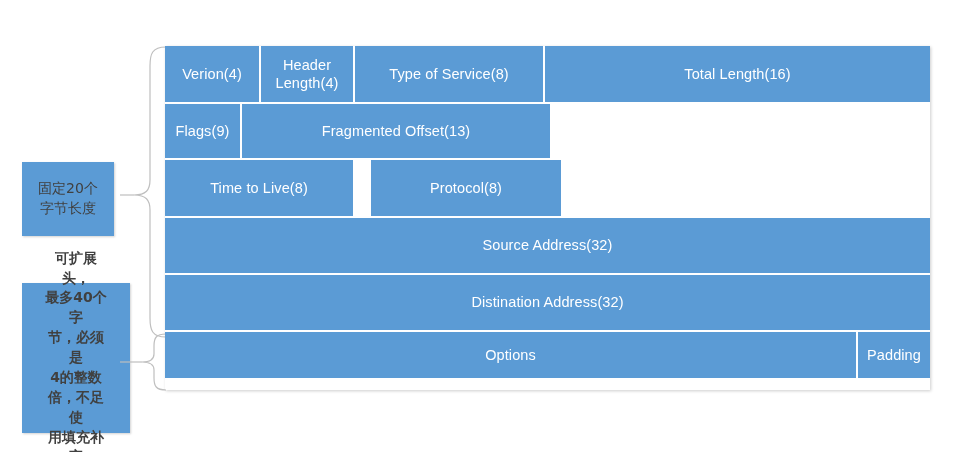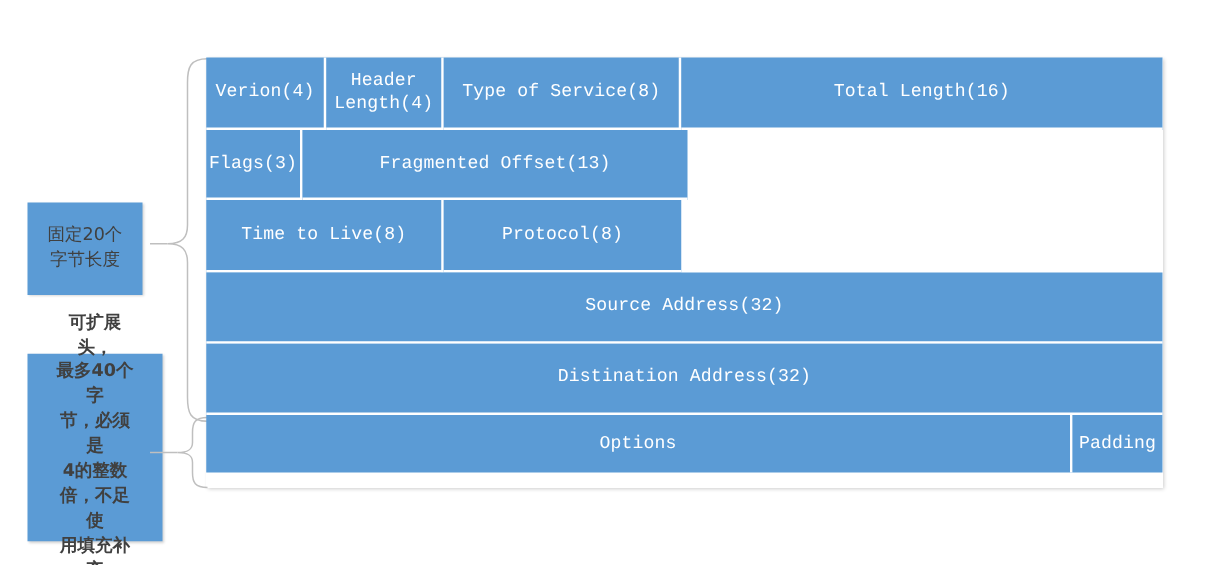--- a/index.html
+++ b/index.html
@@ -68,21 +68,20 @@
     left: 165px;
     top: 46px;
     width: 765px;
     height: 344px;
     box-shadow: 1px 1px 3px rgba(0,0,0,0.2);
   }
   .pkt-row {
     display: flex;
     width: 100%;
     box-sizing: border-box;
-    font-family: Liberation Mono, monospace;
   }
   .pkt-cell {
     background: #5B9BD5;
     color: #ffffff;
     box-sizing: border-box;
     display: flex;
     align-items: center;
     justify-content: center;
     text-align: center;
     font-size: 14.5px;
@@ -105,21 +104,21 @@
 
   
   .w-version  { width: 96px; }
   .w-hlen     { width: 94px; }
   .w-tos      { width: 190px; }
   .w-totlen   { width: 385px; }
   .w-ident    { width: 380px; }
   .w-flags    { width: 77px; }
   .w-frag     { width: 308px; }
   .w-ttl      { width: 190px; }
-  .w-proto    { width: 190px; }
+  .w-proto    { width: 190px; margin-left: 16px; }
   .w-cksum    { width: 385px; }
   .w-full     { width: 765px; }
   .w-options  { width: 693px; }
   .w-padding  { width: 72px; }
 </style>
 </head>
 <body>
 
 <div class="note-box" id="note-fixed">
   <div>
@@ -169,21 +168,21 @@
       <div>
         <span>Header</span><br>
         <span>Length(4)</span>
       </div>
     </div>
     <div class="pkt-cell w-tos">Type  of  Service(8)</div>
     <div class="pkt-cell w-totlen">Total Length(16)</div>
   </div>
 
   <div class="pkt-row r2">
-    <div class="pkt-cell w-flags">Flags(3)</div>
+    <div class="pkt-cell w-flags">Flags(9)</div>
     <div class="pkt-cell w-frag">Fragmented Offset(13)</div>
   </div>
 
   <div class="pkt-row r3">
     <div class="pkt-cell w-ttl">Time to Live(8)</div>
     <div class="pkt-cell w-proto">Protocol(8)</div>
   </div>
 
   <div class="pkt-row r4">
     <div class="pkt-cell w-full">Source Address(32)</div>

